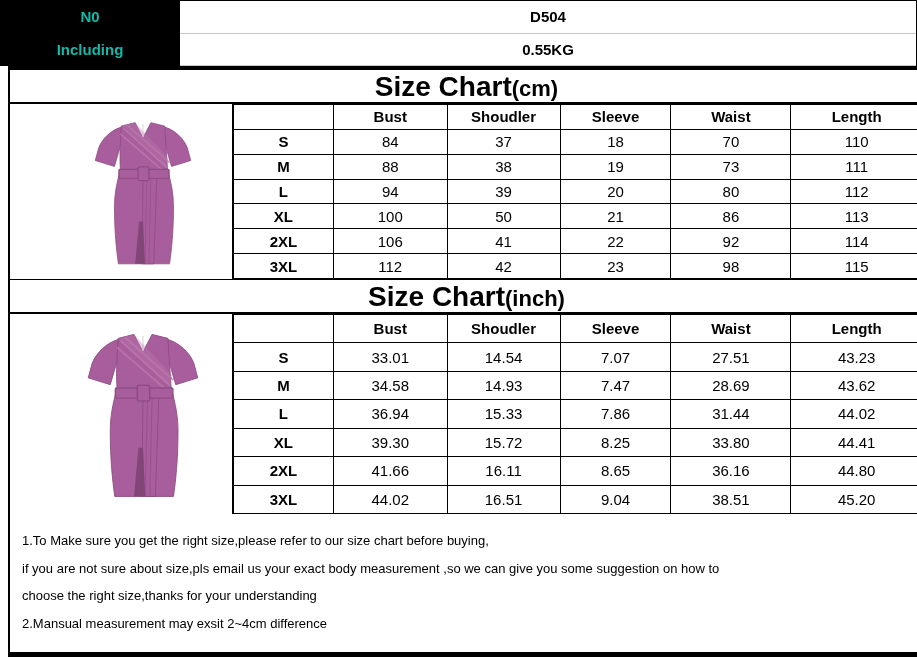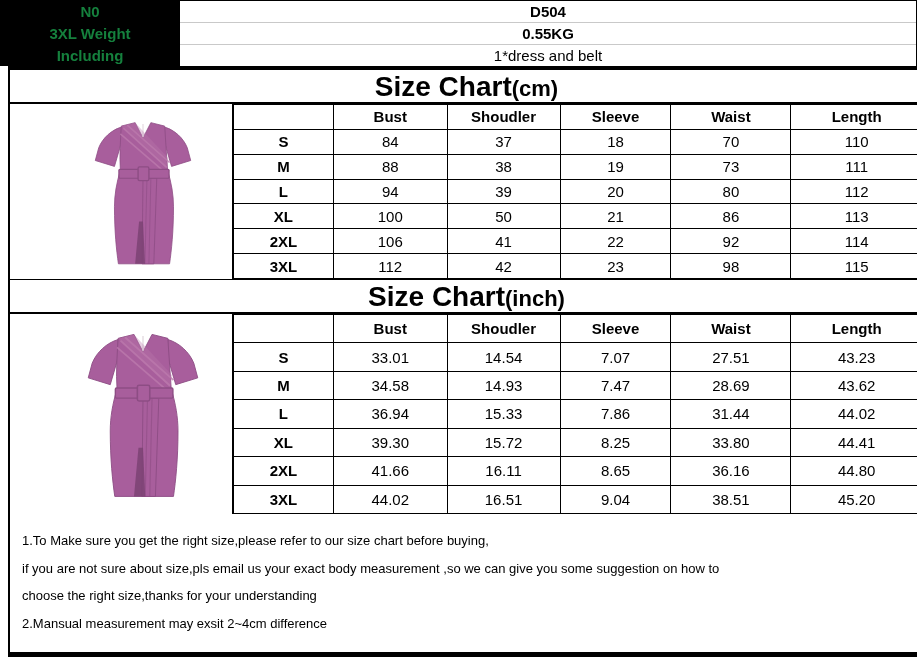--- a/index.html
+++ b/index.html
@@ -3,21 +3,21 @@
 <meta charset="utf-8">
 <style>
   html,body { margin:0; padding:0; background:#ffffff; }
   .page {
     position:relative; width:917px; height:657px; background:#fff;
     font-family:"Liberation Sans", sans-serif; color:#000; overflow:hidden;
   }
   
   .top { display:flex; height:66px; }
   .panel-left {
-    width:180px; background:#000; color:#15803d;
+    width:180px; background:#000; color:#14b8a6;
     display:flex; flex-direction:column; flex:0 0 auto;
   }
   .panel-left .cell {
     flex:1; display:flex; align-items:center; justify-content:center;
     font-weight:bold; font-size:15px;
   }
   .top-right {
     flex:1; display:flex; flex-direction:column;
     border-top:1px solid #000; border-right:1px solid #000; box-sizing:border-box;
   }
@@ -68,27 +68,25 @@
   .note-line { white-space:nowrap; }
 </style>
 </head>
 <body>
 
 <div class="page">
 
   <div class="top">
     <div class="panel-left">
       <div class="cell">N0</div>
-      <div class="cell">3XL Weight</div>
       <div class="cell">Including</div>
     </div>
     <div class="top-right">
       <div class="cell sep bold">D504</div>
       <div class="cell sep bold">0.55KG</div>
-      <div class="cell">1*dress and belt</div>
     </div>
   </div>
 
   <div class="main">
 
     <div class="title-row">
       <span class="title-main">Size Chart</span>
         <span class="title-unit">(cm)</span>
     </div>
 

